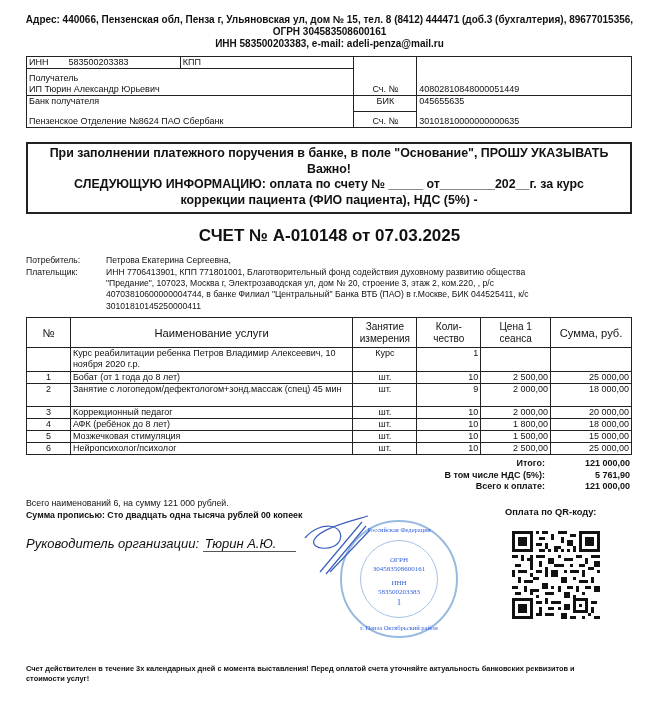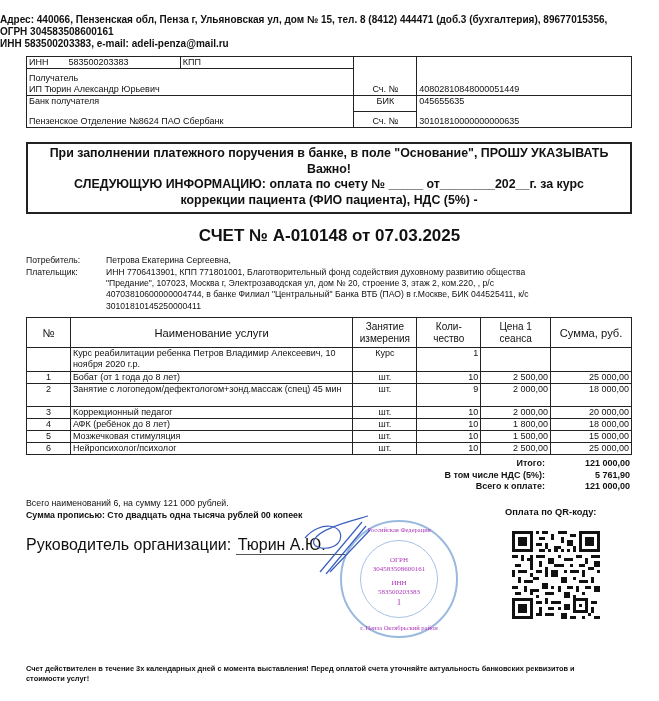--- a/index.html
+++ b/index.html
@@ -1,20 +1,20 @@
 <!DOCTYPE html>
 <html><head>
 <meta charset="utf-8">
 <style>
   * { box-sizing: border-box; margin: 0; padding: 0; }
   html, body { width: 659px; height: 701px; background: #fff; overflow: hidden; }
   body { position: relative; font-family: "Liberation Sans", sans-serif; color: #111; }
   .abs { position: absolute; }
 
-  .hdr { left: 0; width: 659px; text-align: left; font-size: 10px; font-weight: bold; line-height: 12px; }
+  .hdr { left: 0; width: 659px; text-align: center; font-size: 10px; font-weight: bold; line-height: 12px; }
 
   table { border-collapse: collapse; }
   .bank { position: absolute; left: 26px; top: 56px; width: 606px; font-size: 9px; }
   .bank td { border: 1px solid #222; padding: 0 2px; vertical-align: bottom; line-height: 11px; }
   .bank .c { text-align: center; }
 
   .important { position: absolute; left: 26px; top: 142px; width: 606px; height: 72px; border: 2px solid #222;
                text-align: center; font-weight: bold; font-size: 12.4px; line-height: 15.5px; padding-top: 2px; }
 
   .title { left: 0; width: 659px; top: 226px; text-align: center; font-size: 17px; font-weight: bold; }
@@ -29,28 +29,28 @@
   .items .center { text-align: center; }
   .items .right { text-align: right; }
   .items th.wide { font-size: 11.2px; }
 
   .totals { position: absolute; left: 380px; top: 458px; width: 250px; font-size: 9px; font-weight: bold; line-height: 11.5px; }
   .totals .row { display: flex; justify-content: flex-end; }
   .totals .l { width: 165px; text-align: right; }
   .totals .v { width: 85px; text-align: right; }
 
   .sum-lines { left: 26px; top: 497px; font-size: 8.8px; line-height: 12px; }
-  .sign { left: 26px; top: 536px; font-size: 16px; }
+  .sign { left: 26px; top: 536px; font-size: 13px; font-style: italic; }
   .sign .name { display: inline-block; border-bottom: 1px solid #555; padding: 0 20px 0 2px; }
 
   .qr-label { left: 505px; top: 507px; font-size: 9.3px; font-weight: bold; }
   .qr { left: 512px; top: 530px; width: 88px; height: 90px; }
 
   .stamp { left: 340px; top: 520px; width: 118px; height: 118px; border-radius: 50%; border: 2px solid #8fb2dc;
-           color: #a21caf; opacity: 0.9; }
+           color: #1d4ed8; opacity: 0.9; }
   .stamp .inner { position: absolute; left: 18px; top: 18px; width: 78px; height: 78px; border-radius: 50%; border: 1.5px solid #9dbbe2; }
   .stamp .txt { position: absolute; left: 0; width: 114px; text-align: center; font-family: "Liberation Serif", serif; font-size: 7px; line-height: 8px; }
 
   .footer { left: 26px; top: 664px; width: 620px; font-size: 7.4px; font-weight: bold; line-height: 10px; }
 </style>
 </head>
 <body>
 
 <div class="abs hdr" style="top:14px;">Адрес: 440066, Пензенская обл, Пенза г, Ульяновская ул, дом № 15, тел. 8 (8412) 444471 (доб.3 (бухгалтерия),  89677015356,</div>
 <div class="abs hdr" style="top:26px;">ОГРН 304583508600161</div>

